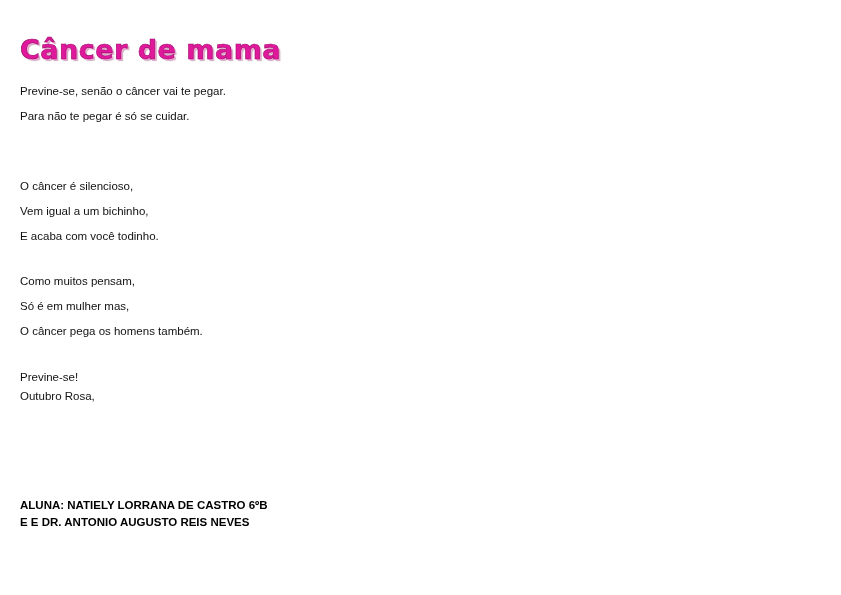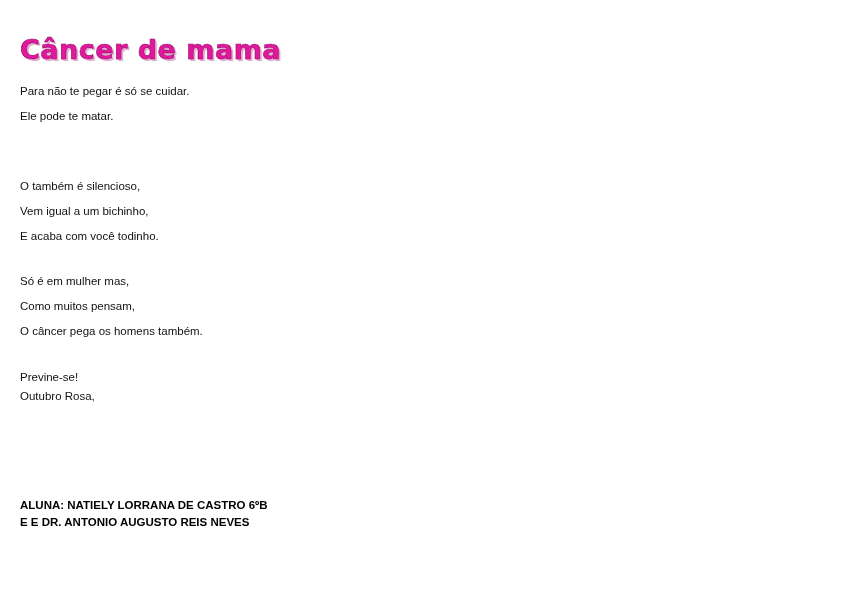--- a/index.html
+++ b/index.html
@@ -69,37 +69,37 @@
 </style>
 </head>
 <body>
 
 <div class="page">
 
   <h1 class="doc-title">Câncer de mama</h1>
 
   <div class="body-block" style="top:85px;">
     <div class="stanza">
+      <p class="line">Previne-se, senão o câncer vai te pegar.</p>
       <p class="line">Para não te pegar é só se cuidar.</p>
-      <p class="line">Ele pode te matar.</p>
     </div>
   </div>
 
   <div class="body-block" style="top:180px;">
     <div class="stanza">
-      <p class="line">O também é silencioso,</p>
+      <p class="line">O câncer é silencioso,</p>
       <p class="line">Vem igual a um bichinho,</p>
       <p class="line">E acaba com você todinho.</p>
     </div>
   </div>
 
   <div class="body-block" style="top:275px;">
     <div class="stanza">
+      <p class="line">Como muitos pensam,</p>
       <p class="line">Só é em mulher mas,</p>
-      <p class="line">Como muitos pensam,</p>
       <p class="line">O câncer pega os homens também.</p>
     </div>
   </div>
 
   <div class="body-block" style="top:371px;">
     <div class="stanza tight">
       <p class="line">Previne-se!</p>
       <p class="line">Outubro Rosa,</p>
     </div>
   </div>

